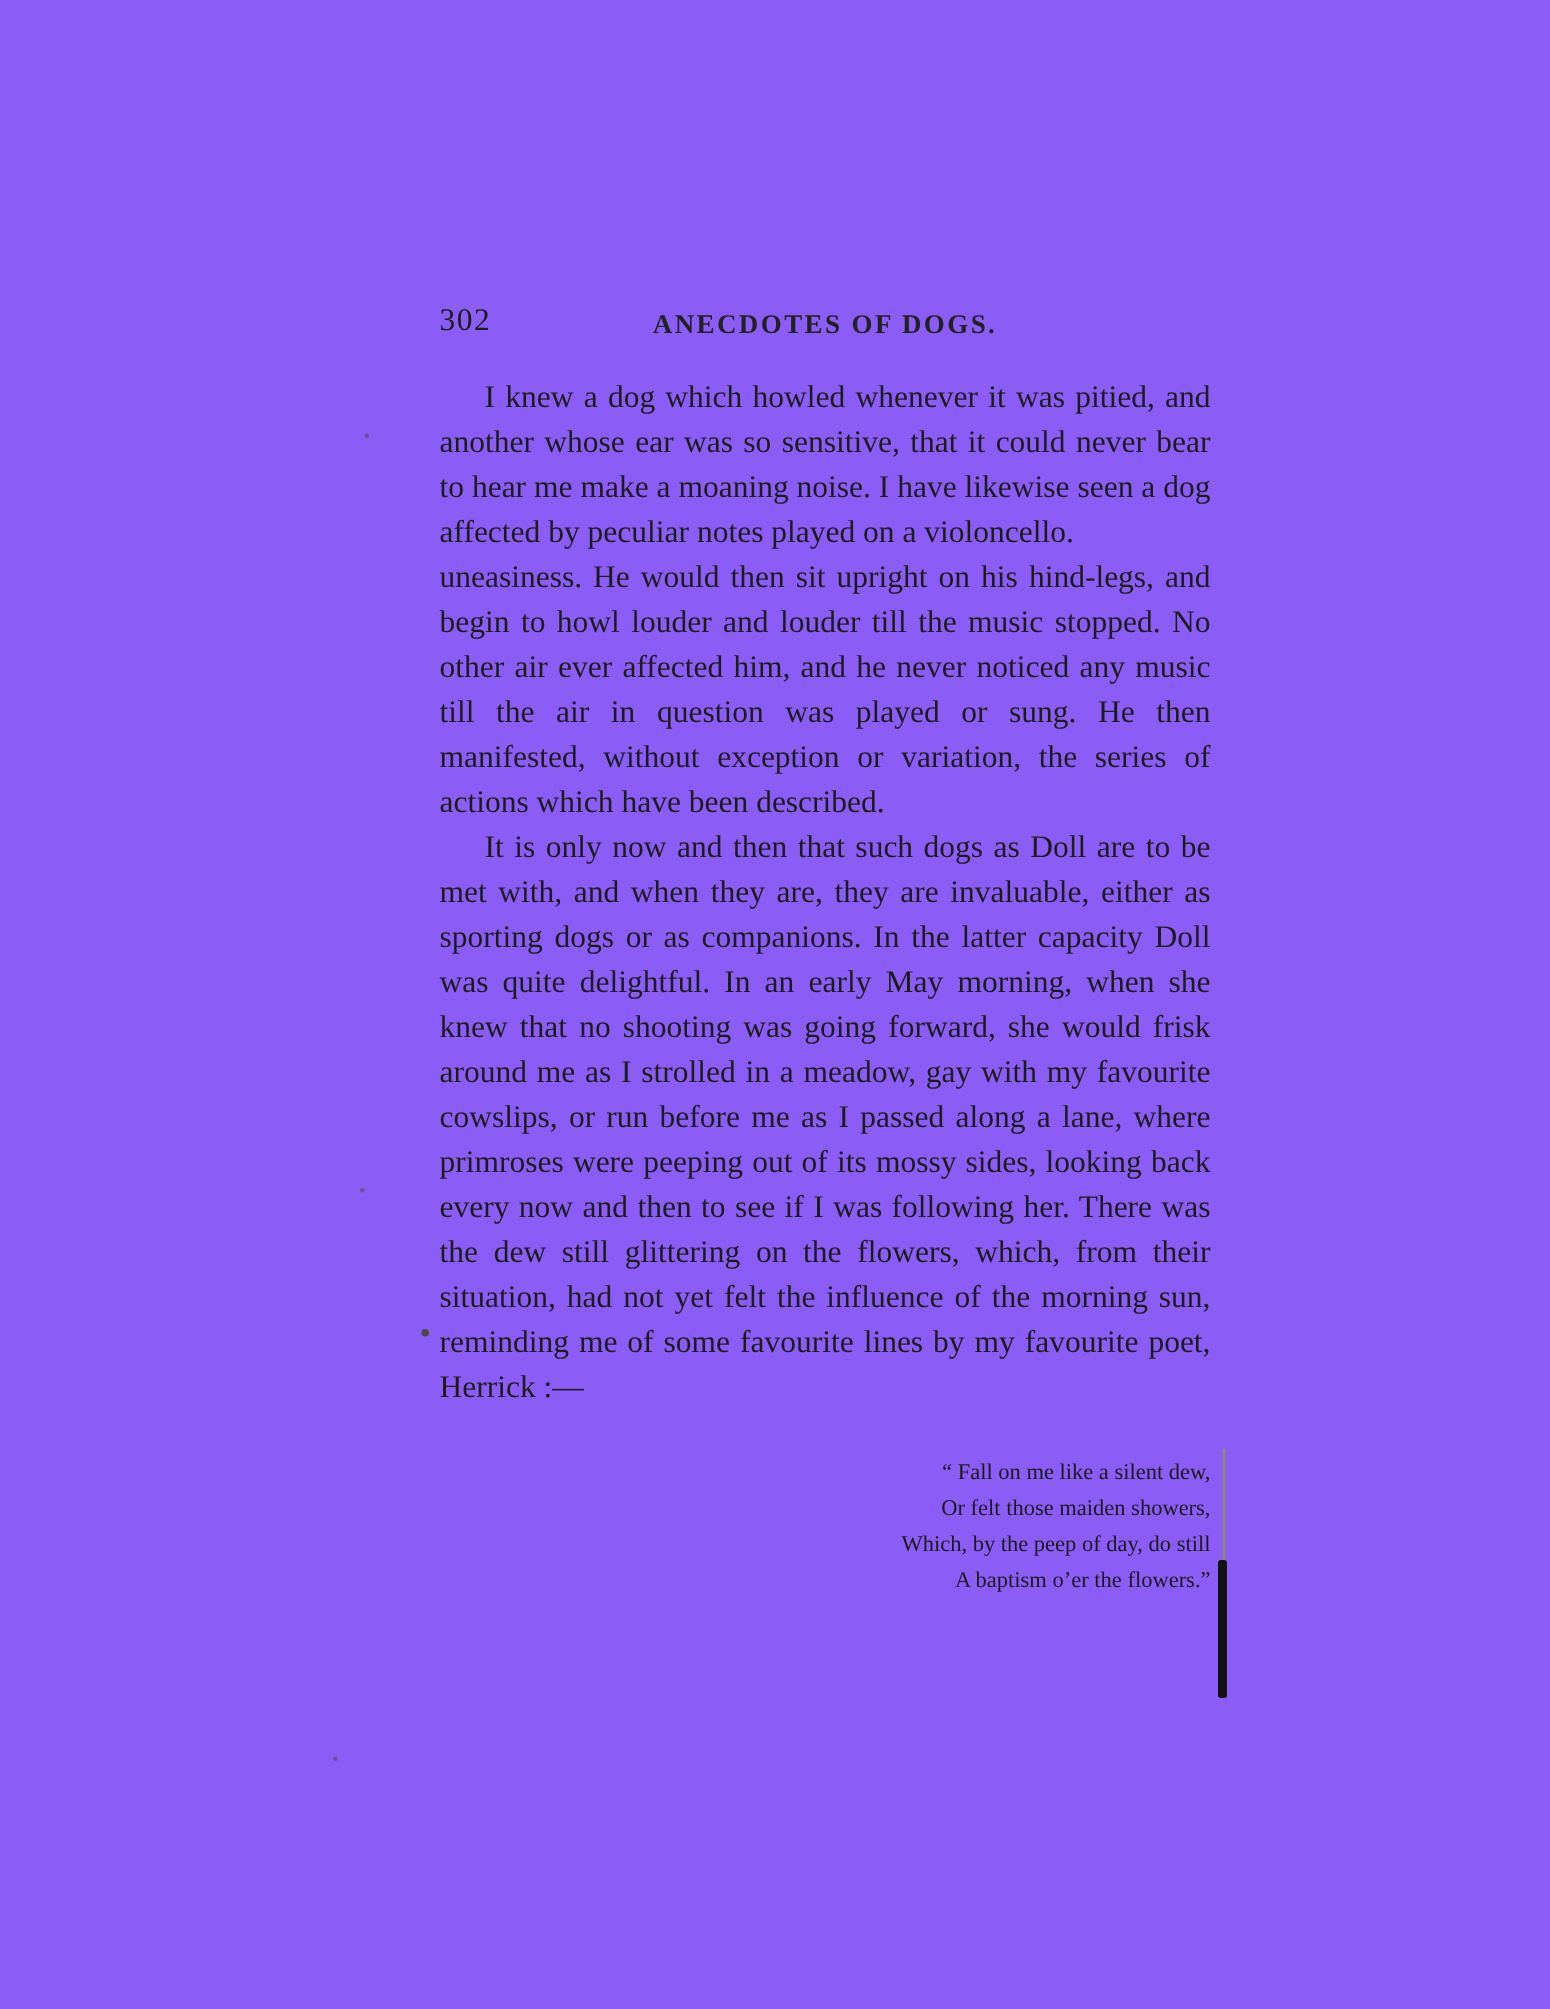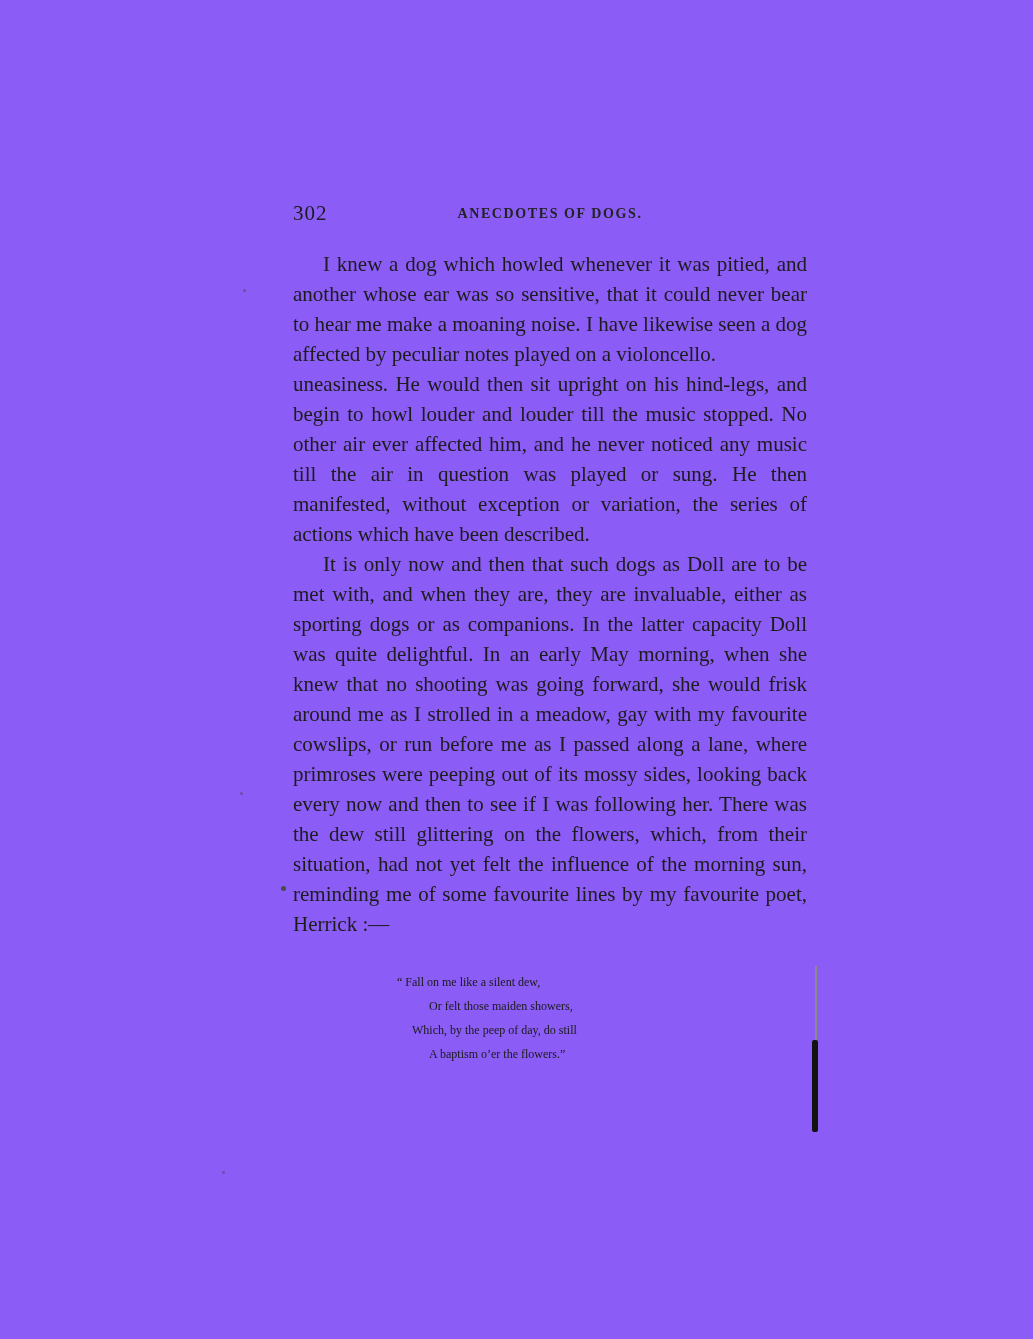--- a/index.html
+++ b/index.html
@@ -34,21 +34,21 @@
     top: 0;
     font-size: 21px;
     letter-spacing: 1px;
   }
   .running-header {
     position: absolute;
     left: 0;
     right: 0;
     top: 5px;
     text-align: center;
-    font-size: 14px;
+    font-size: 18px;
     font-weight: bold;
     letter-spacing: 1.6px;
     color: #222;
   }
   
   .body-text {
     position: absolute;
     top: 249px;
     left: 293px;
     width: 514px;
@@ -60,23 +60,23 @@
     margin: 0;
     text-indent: 30px;
   }
   .para.first {
     text-indent: 0;
   }
   
   .poem {
     margin-top: 31px;
     margin-left: 104px;
-    font-size: 12px;
+    font-size: 15px;
     line-height: 24px;
-    text-align: left;
+    text-align: right;
     color: #1a1a1a;
   }
   .poem-line { white-space: nowrap; }
   .poem-line.indent { margin-left: 32px; }
   .poem-line.half-indent { margin-left: 15px; }
   .poem-line.italic { }
   
   .artifact-vline-thin {
     position: absolute;
     left: 815px;

